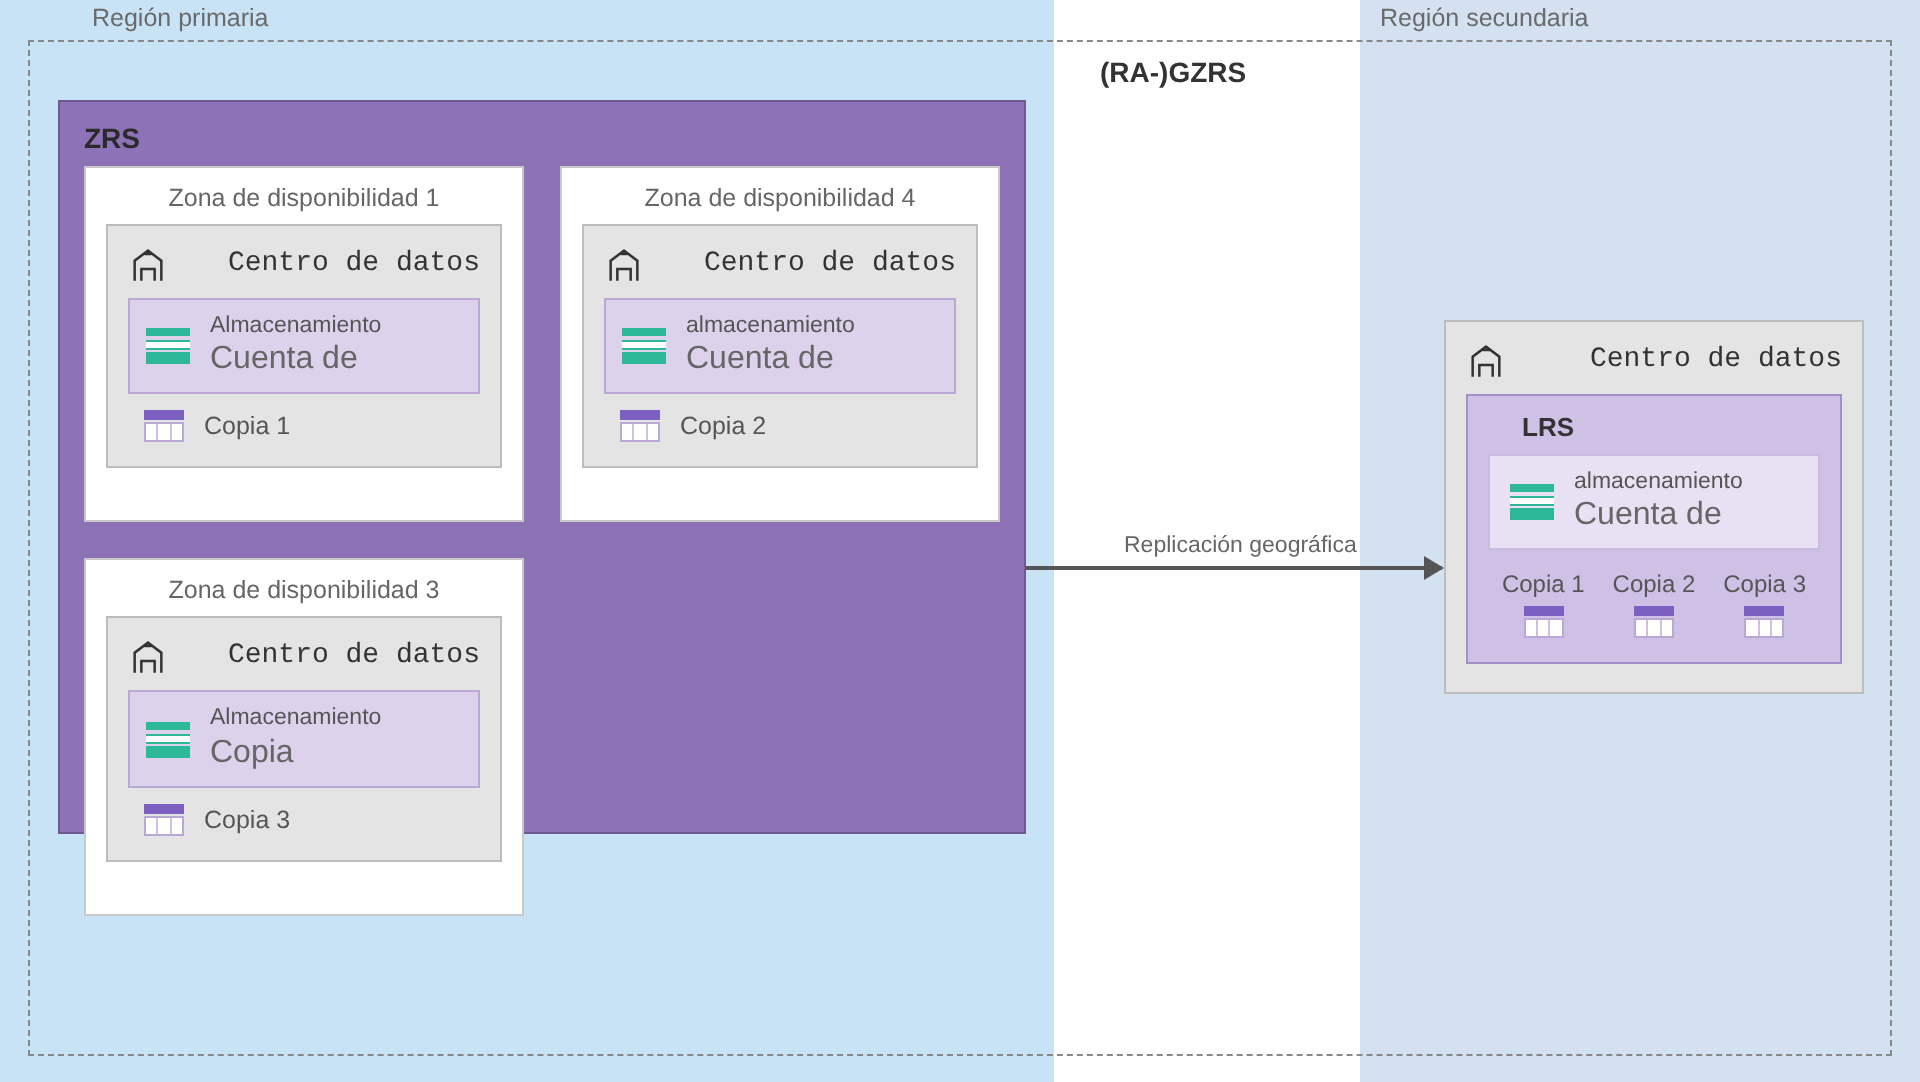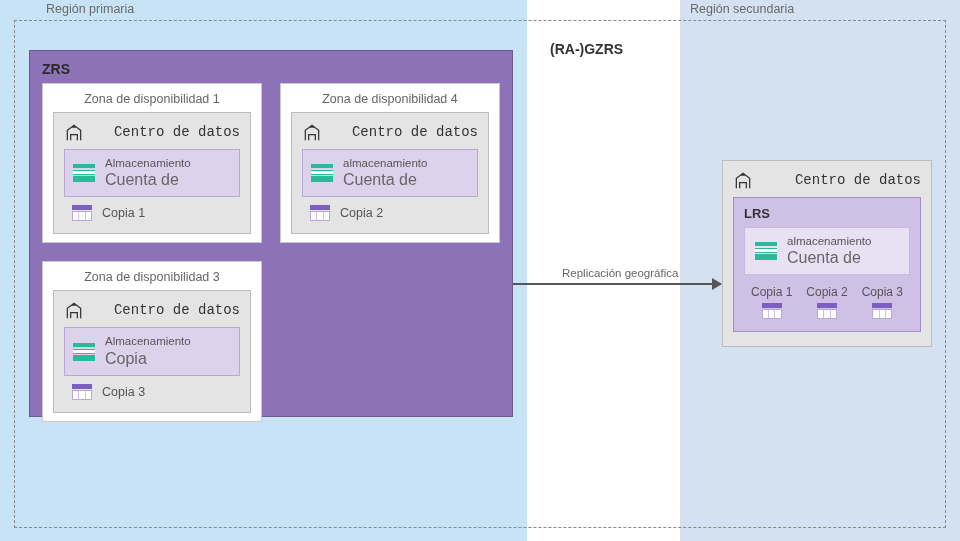--- a/index.html
+++ b/index.html
@@ -43,21 +43,20 @@
     width: 932px; height: 508px;
     border: 1px dashed #888;
     background: transparent;
   }
   .gzrs-label {
     position: absolute;
     left: 550px; top: 28px;
     font-weight: 600;
     font-size: 14px;
     color: #333;
-    margin-top: 13px;
   }
 
   .zrs-box {
     position: absolute;
     left: 29px; top: 50px;
     width: 484px; height: 367px;
     background: #8e72b8;
     border: 1px solid #6f5992;
     padding: 10px 12px;
   }
@@ -71,21 +70,21 @@
   .zones-row {
     display: flex;
     gap: 18px;
     flex-wrap: wrap;
   }
 
   .zone-box {
     width: 220px;
     background: #fff;
     border: 1px solid #c9c9c9;
-    padding: 8px 10px 8px;
+    padding: 8px 10px 26px;
   }
   .zone-title {
     text-align: center;
     font-size: 12.5px;
     color: #666;
     margin-bottom: 6px;
   }
 
   .dc-box {
     background: #e4e4e4;
@@ -138,20 +137,21 @@
     background: #cfc0e6;
     border: 1px solid #a38fc8;
     padding: 8px 10px 12px;
     margin-top: 6px;
   }
   .lrs-label {
     font-weight: 600;
     font-size: 13px;
     color: #333;
     margin-bottom: 6px;
+    margin-left: 17px;
   }
   .lrs-storage {
     background: #e8e0f3;
     border: 1px solid #c9bbe0;
     padding: 6px 10px;
     display: flex;
     align-items: center;
     gap: 10px;
     margin-bottom: 10px;
   }

